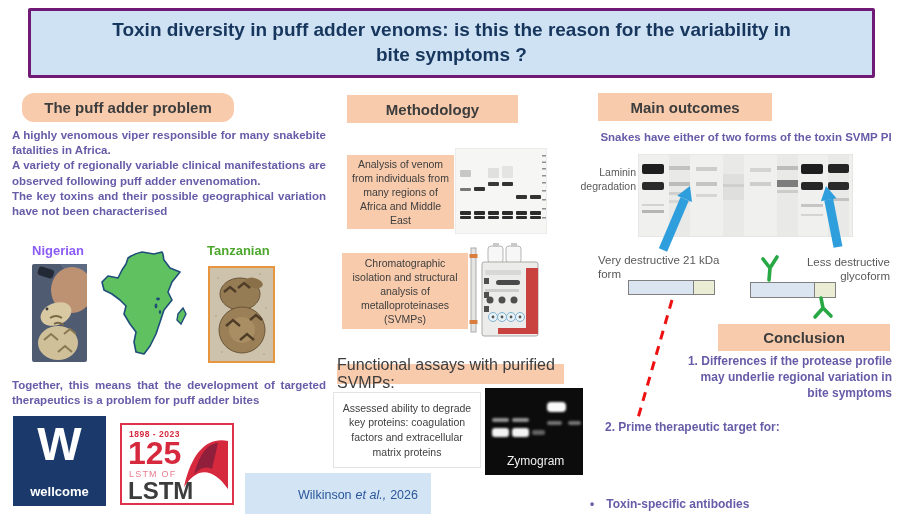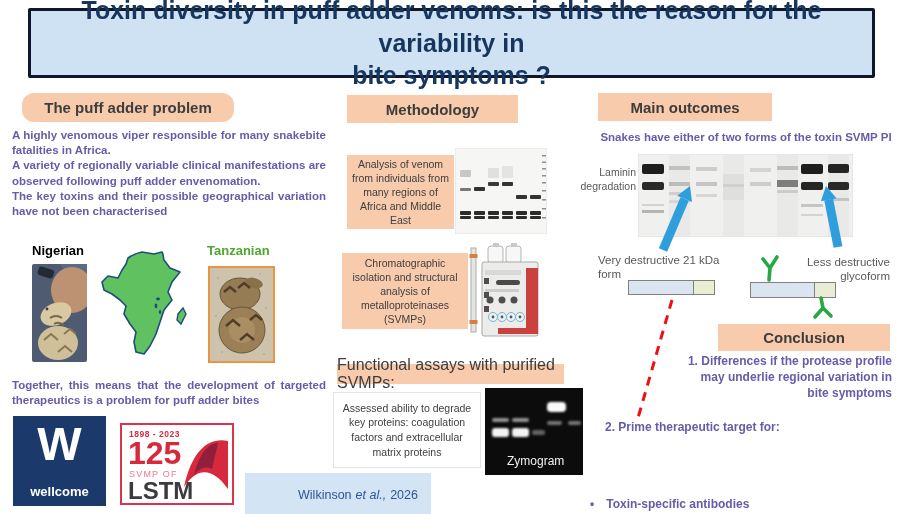--- a/index.html
+++ b/index.html
@@ -5,39 +5,39 @@
   html,body { margin:0; padding:0; background:#ffffff; }
   .poster {
     position:relative; width:900px; height:514px; background:#ffffff;
     font-family:"Liberation Sans", sans-serif; overflow:hidden;
   }
   .abs { position:absolute; }
 
   
   .title-banner {
     left:28px; top:8px; width:841px; height:64px;
-    background:#cfe2f3; border:3px solid #0f172a; border-radius:2px;
+    background:#cfe2f3; border:3px solid #701a75; border-radius:2px;
     display:flex; flex-direction:column; align-items:center; justify-content:center;
-    color:#17365d; font-weight:bold; font-size:25px; line-height:1.3; text-align:center;
+    color:#17365d; font-weight:bold; font-size:19px; line-height:1.3; text-align:center;
   }
 
   
   .peach-header {
     background:#f8cbad; color:#3d3d3d; font-weight:bold; font-size:15px;
     display:flex; align-items:center; justify-content:center; text-align:center;
   }
 
   .purple { color:#665ca8;font-weight:bold; }
   .grayt  { color:#595959; }
 
   .intro { left:12px; top:128px; width:314px; font-size:11.5px; line-height:1.32; text-align:justify; }
   .intro p { margin:0; }
 
   .region-label { font-size:13px; font-weight:bold; }
-  .nigerian { left:32px; top:243px; color:#000000; }
+  .nigerian { left:32px; top:243px; color:#8b5cf6; }
   .tanzanian { left:207px; top:243px; color:#4ea72e; }
 
   .together { left:12px; top:378px; width:314px; font-size:11.5px; line-height:1.32; text-align:justify; }
 
   .wellcome-logo {
     left:13px; top:416px; width:93px; height:90px; background:#1b3a6b; color:#ffffff;
   }
   .wellcome-logo .w-letter { position:absolute; top:0px; left:0; width:100%; text-align:center; font-size:47px; font-weight:bold; }
   .wellcome-logo .w-name   { position:absolute; bottom:7px; left:0; width:100%; text-align:center; font-size:13px; font-weight:bold; }
 
@@ -173,21 +173,21 @@
   <div class="abs together purple">Together, this means that the development of targeted therapeutics is a problem for puff adder bites</div>
 
   <div class="abs wellcome-logo">
     <div class="w-letter">W</div>
     <div class="w-name">wellcome</div>
   </div>
 
   <div class="abs lstm-logo">
     <div class="lstm-years">1898 - 2023</div>
     <div class="lstm-number">125</div>
-    <div class="lstm-yearsof">SVMP OF</div>
+    <div class="lstm-yearsof">LSTM OF</div>
     <div class="lstm-name">LSTM</div>
     <svg class="lstm-sail" width="48" height="60" viewBox="0 0 48 60">
       <path d="M2,54 C10,18 26,4 46,8 L46,56 C28,30 12,38 2,54 Z" fill="#d6293e"></path>
       <path d="M12,42 C18,18 28,10 36,10 L30,36 C24,32 16,36 12,42 Z" fill="#8f1f3a"></path>
     </svg>
   </div>
 
   <div class="abs citation-box">
     <span>Wilkinson</span>
     <span class="etal">et al.,</span>

